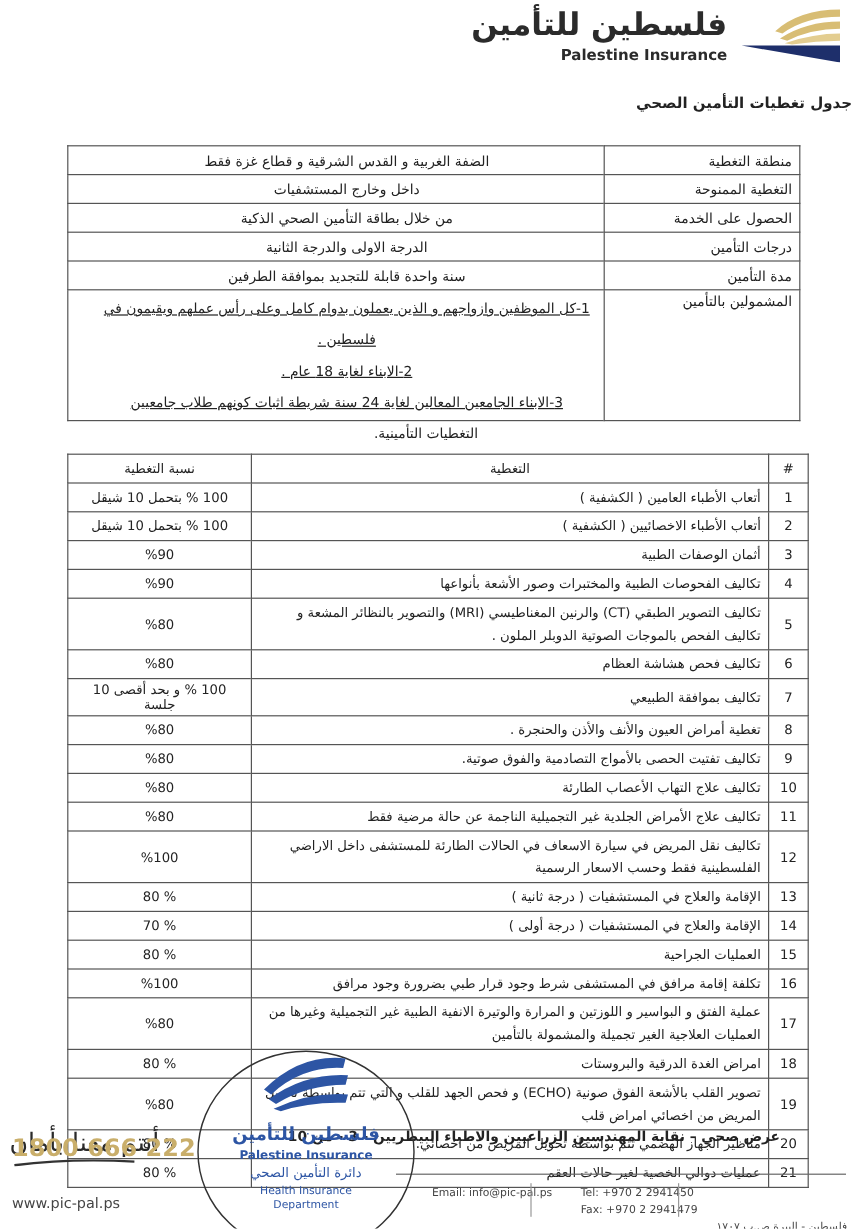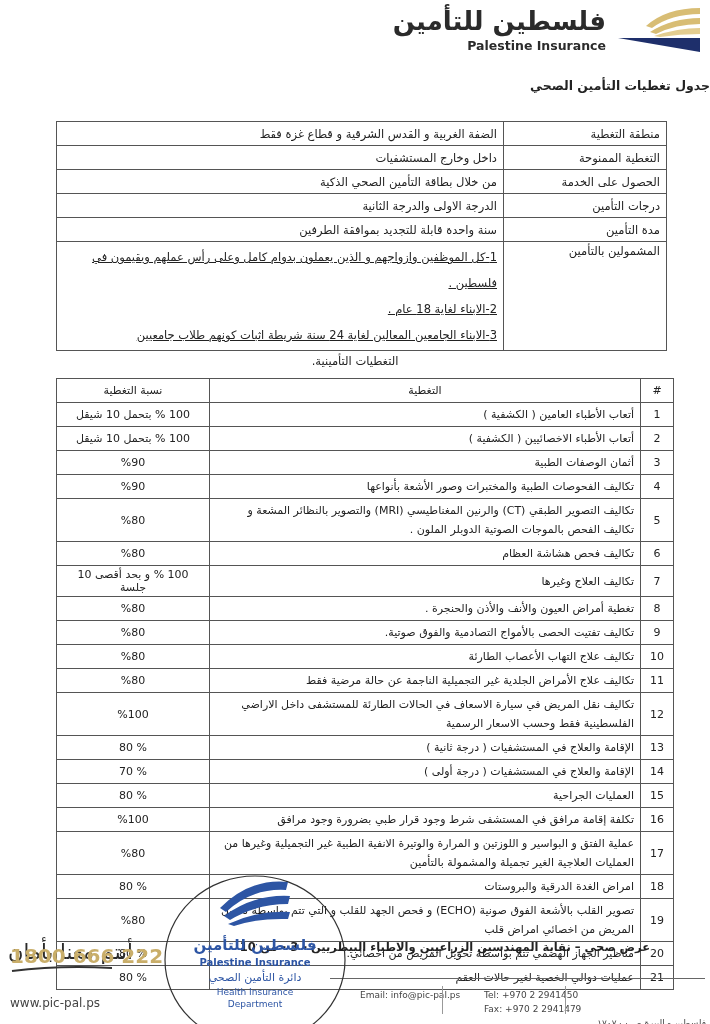--- a/index.html
+++ b/index.html
@@ -6,21 +6,21 @@
   body{width:710px;height:1024px;position:relative;overflow:hidden;font-family:"DejaVu Sans",sans-serif;color:#222;}
   .logo{position:absolute;top:6px;right:8px;width:270px;height:48px;}
   .logo-ar{position:absolute;right:96px;top:0px;font-size:26px;font-weight:bold;color:#2b2b2b;direction:rtl;white-space:nowrap;}
   .logo-en{position:absolute;right:96px;top:32px;font-size:12.5px;font-weight:bold;color:#2b2b2b;white-space:nowrap;}
   .logo-mark{position:absolute;right:0;top:0;width:86px;height:46px;}
   .doc-title{position:absolute;top:78px;left:0;width:100%;text-align:right;font-size:12.5px;font-weight:bold;direction:rtl;}
   table{border-collapse:collapse;direction:rtl;font-size:11.5px;}
   td,th{border:1px solid #555;padding:2px 6px;vertical-align:middle;}
   .info{position:absolute;top:121px;left:56px;width:611px;}
   .info td.k{width:150px;text-align:right;height:19px;}
-  .info td.v{text-align:right;padding-left:24px;}
+  .info td.v{text-align:center;padding-left:24px;}
   .info .multi div{line-height:26px;text-decoration:underline;}
   .sub-title{position:absolute;top:354px;left:0;width:100%;text-align:center;font-size:11.5px;font-weight:normal;direction:rtl;}
   .cov{position:absolute;top:378px;left:56px;width:618px;font-size:11px;}
   .cov th{font-weight:normal;height:19px;}
   .cov td{height:18px;}
   .cov td.n{width:20px;text-align:center;}
   .cov td.d{text-align:right;line-height:19px;}
   .cov td.p{width:140px;text-align:center;}
   .footer-line{position:absolute;top:940px;right:60px;font-size:11.5px;font-weight:bold;direction:rtl;white-space:nowrap;}
   .contact-rule{position:absolute;top:978px;left:330px;width:375px;border-top:1px solid #666;}
@@ -117,21 +117,21 @@
         <td class="d">تكاليف التصوير الطبقي (CT) والرنين المغناطيسي (MRI) والتصوير بالنظائر المشعة و تكاليف الفحص بالموجات الصوتية الدوبلر الملون .</td>
         <td class="p">%80</td>
       </tr>
       <tr>
         <td class="n">6</td>
         <td class="d">تكاليف فحص هشاشة العظام</td>
         <td class="p">%80</td>
       </tr>
       <tr>
         <td class="n">7</td>
-        <td class="d">تكاليف العلاج وغيرها</td>
+        <td class="d">تكاليف بموافقة الطبيعي</td>
         <td class="p">100 % و بحد أقصى 10 جلسة</td>
       </tr>
       <tr>
         <td class="n">8</td>
         <td class="d">تغطية أمراض العيون والأنف والأذن والحنجرة .</td>
         <td class="p">%80</td>
       </tr>
       <tr>
         <td class="n">9</td>
         <td class="d">تكاليف تفتيت الحصى بالأمواج التصادمية والفوق صوتية.</td>

